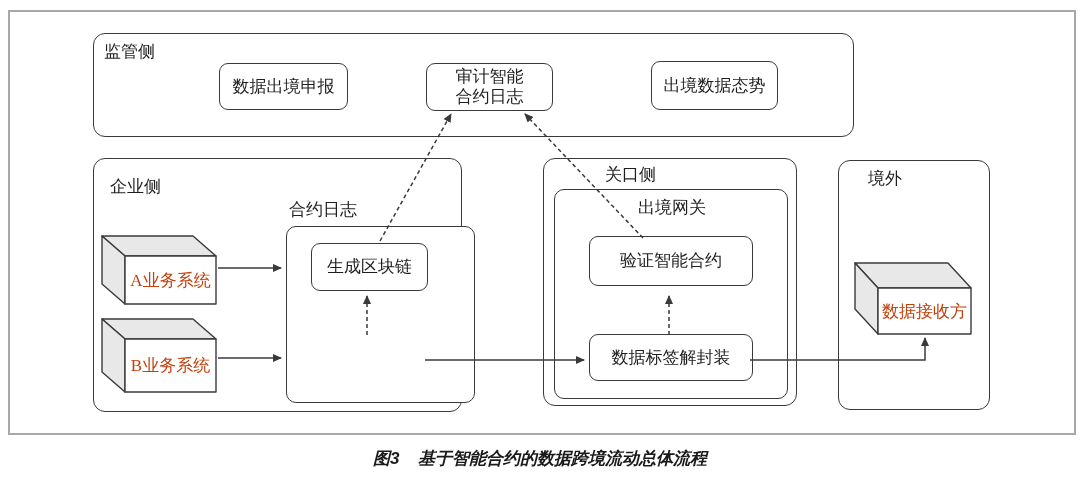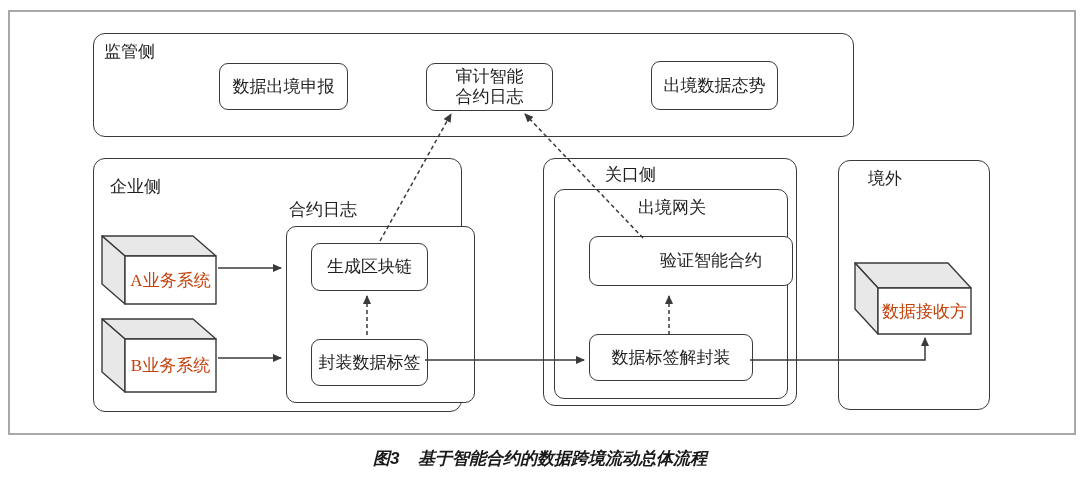--- a/index.html
+++ b/index.html
@@ -79,31 +79,28 @@
         <polygon points="25,22 116,22 116,75 25,75" fill="#ffffff" stroke="#3a3a3a" stroke-width="1.4" stroke-linejoin="round"></polygon>
       </svg>
       <div class="face-label" style="left:25px;top:22px;width:91px;height:53px;border-radius:20px;">B业务系统</div>
     </div>
 
     <div class="sec-label" style="left:195px;top:41px;">合约日志</div>
     <div class="gateway" style="left:192px;top:67px;width:163px;height:175px;padding-left:24px;">
       <div class="node" style="left:24px;top:16px;width:115px;height:46px;">
         <span>生成区块链</span>
       </div>
-      <div class="node" style="left:24px;top:112px;width:115px;height:45px;">
-        <span>封装数据标签</span>
-      </div>
     </div>
   </div>
 
   <div class="sec" style="left:543px;top:158px;width:252px;height:246px;">
     <div class="sec-label" style="left:61px;top:6px;">关口侧</div>
     <div class="gateway" style="left:10px;top:30px;width:232px;height:208px;">
       <div class="sec-label" style="left:83px;top:8px;">出境网关</div>
-      <div class="node" style="left:34px;top:46px;width:162px;height:48px;padding-left:40px;">
+      <div class="node" style="left:34px;top:46px;width:162px;height:48px;">
         <span>验证智能合约</span>
       </div>
       <div class="node" style="left:34px;top:144px;width:162px;height:45px;">
         <span>数据标签解封装</span>
       </div>
     </div>
   </div>
 
   <div class="sec" style="left:838px;top:160px;width:150px;height:248px;">
     <div class="sec-label" style="left:29px;top:8px;">境外</div>

